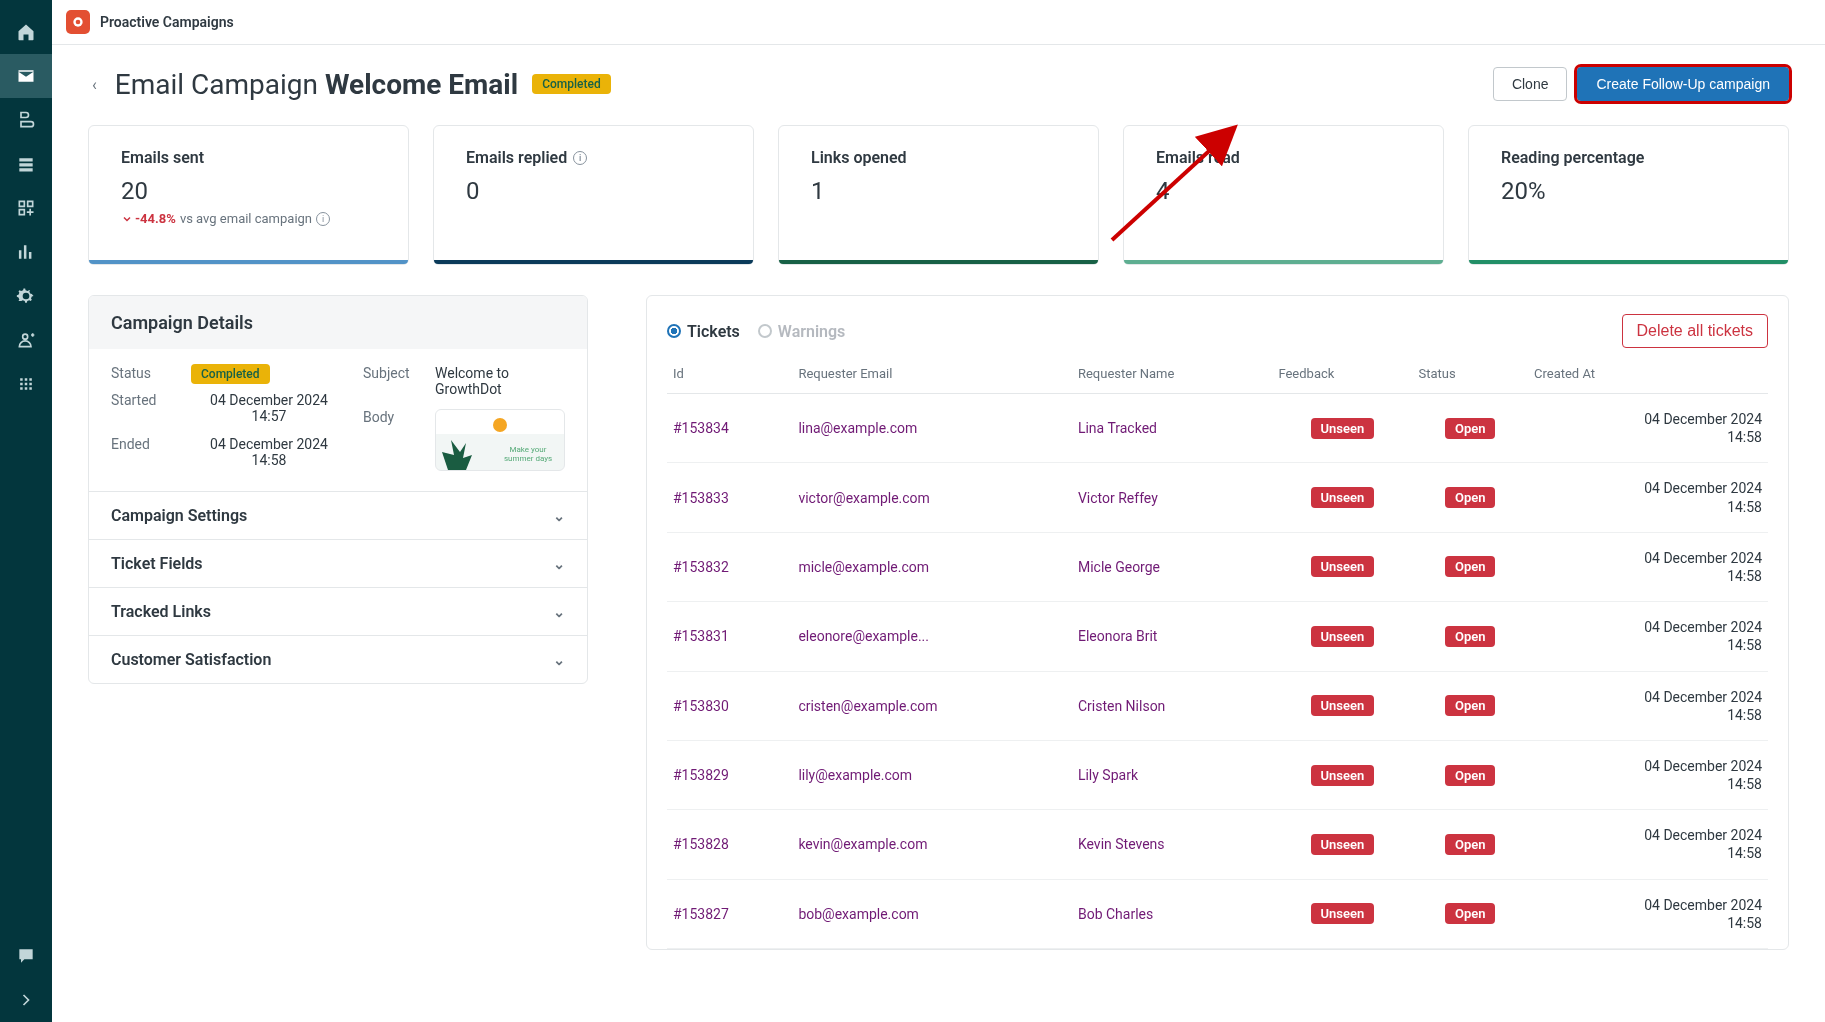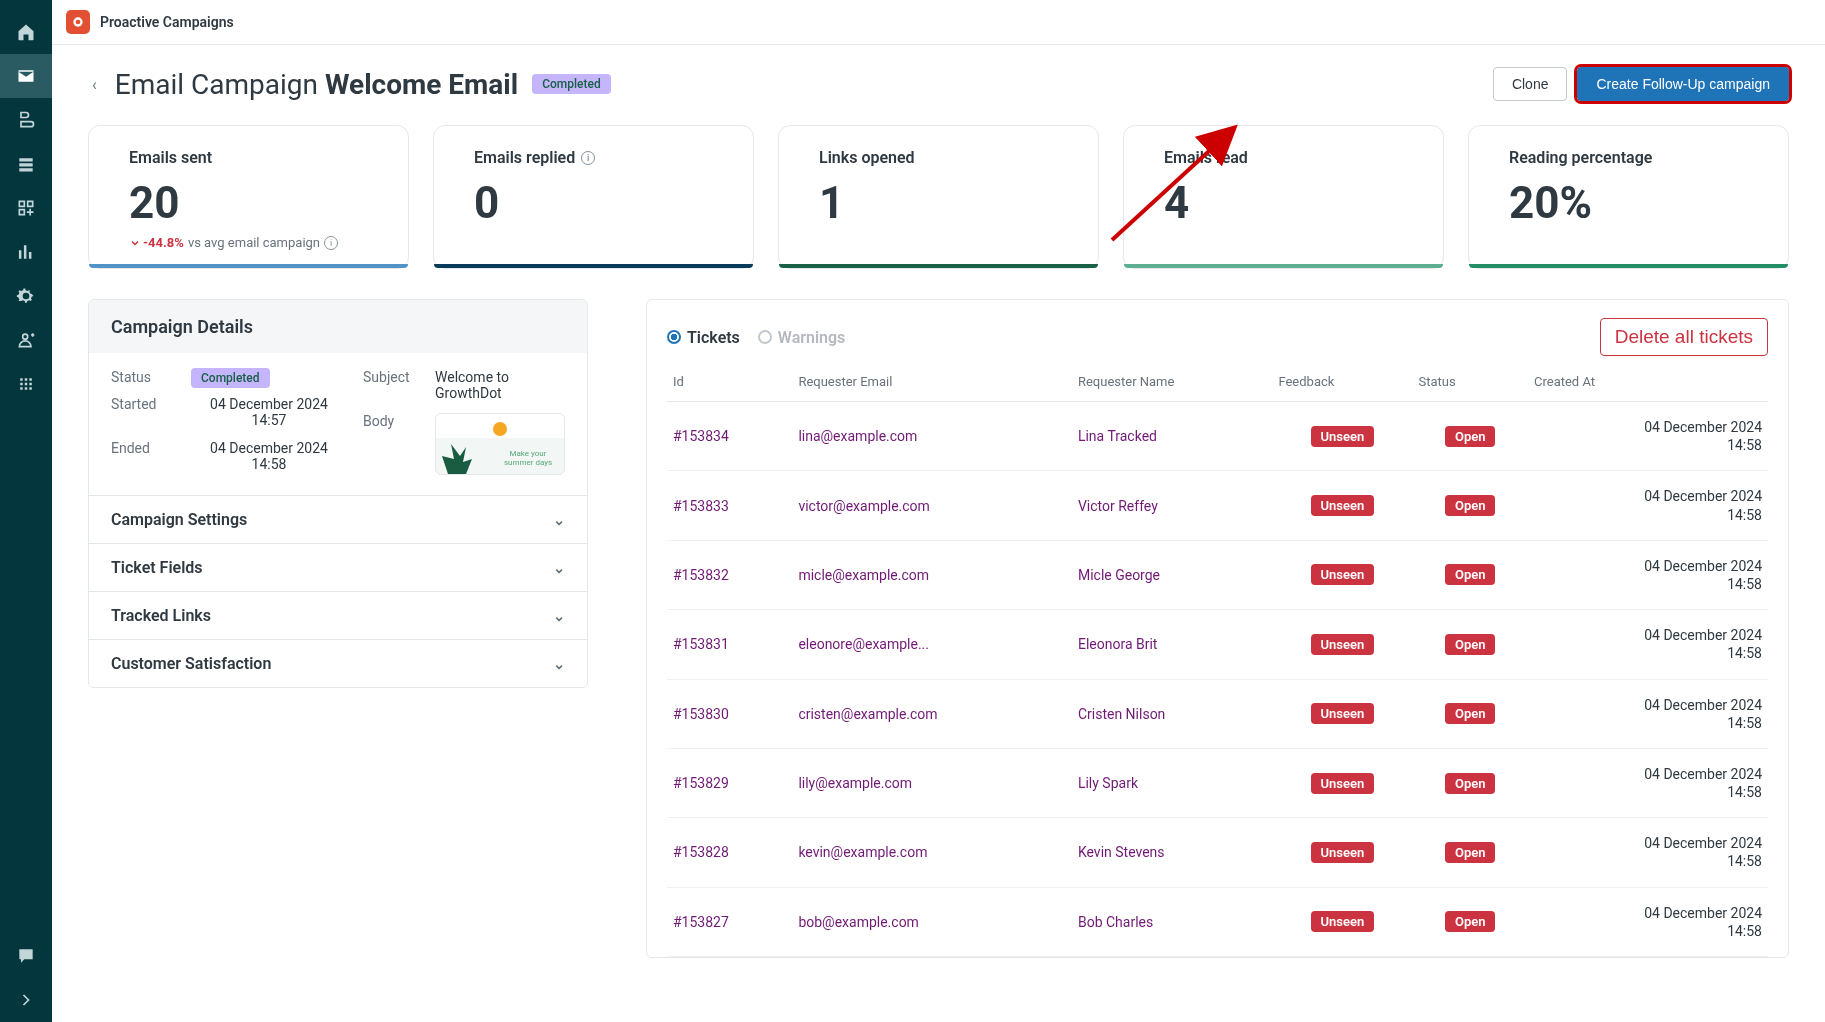--- a/index.html
+++ b/index.html
@@ -50,21 +50,21 @@
   }
   .app-title { font-size: 14px; font-weight: 600; color: #2f3941; }
 
   .content { flex: 1; overflow-y: auto; background: #fff; padding: 22px 36px; }
   .page-header { display: flex; align-items: center; gap: 14px; margin-bottom: 24px; }
   .back-arrow { color: #68737d; cursor: pointer; font-size: 16px; padding: 4px; }
   .page-title-group { display: flex; align-items: center; gap: 14px; }
   .page-title { font-size: 28px; font-weight: 400; color: #2f3941; }
   .page-title-strong { font-weight: 700; }
   .status-pill {
-    background: #c4b5fd;
+    background: #eab308;
     color: #186146;
     padding: 3px 10px;
     border-radius: 4px;
     font-size: 12px;
     font-weight: 500;
   }
   .header-actions { margin-left: auto; display: flex; gap: 10px; align-items: center; }
   .btn {
     padding: 8px 18px;
     border-radius: 4px;
@@ -77,39 +77,39 @@
   .btn-followup-highlight {
     outline: 3px solid #cc0000;
     outline-offset: 0;
     border-radius: 4px;
   }
 
   .stats-row { display: flex; gap: 24px; margin-bottom: 30px; }
   .stat-card {
     flex: 1;
     border: 1px solid #e4e7e9;
-    border-radius: 12px;
-    padding: 22px 40px 18px;
+    border-radius: 6px;
+    padding: 22px 32px 18px;
     position: relative;
     min-height: 140px;
   }
   .stat-card::after {
     content: "";
     position: absolute;
     bottom: 0; left: 0; right: 0;
     height: 4px;
     border-radius: 0 0 6px 6px;
   }
   .stat-card.c1::after { background: #5293c7; }
   .stat-card.c2::after { background: #0b3b5a; }
   .stat-card.c3::after { background: #186146; }
   .stat-card.c4::after { background: #5eae91; }
   .stat-card.c5::after { background: #228f67; }
   .stat-label { font-size: 16px; font-weight: 600; color: #2f3941; display: flex; align-items: center; gap: 6px; }
-  .stat-value { font-size: 44px; font-weight: 700; margin-top: 10px; color: #2f3941; }
+  .stat-value { font-size: 24px; font-weight: 400; margin-top: 10px; color: #2f3941; }
   .stat-sub { margin-top: 6px; font-size: 13px; color: #68737d; display: flex; align-items: center; gap: 4px; }
   .delta-down { color: #cc3340; font-weight: 700; display: inline-flex; align-items: center; gap: 2px; }
   .info-circle {
     width: 14px; height: 14px; border: 1px solid #87929d; border-radius: 50%;
     display: inline-flex; align-items: center; justify-content: center;
     font-size: 9px; color: #87929d;
   }
 
   .lower { display: flex; gap: 58px; align-items: flex-start; }
   .left-col { width: 500px; flex-shrink: 0; }
@@ -143,21 +143,21 @@
 
   .right-head { display: flex; align-items: center; gap: 18px; margin-bottom: 10px; }
   .radio-opt { display: inline-flex; align-items: center; gap: 6px; font-size: 16px; font-weight: 600; cursor: pointer; }
   .radio-opt.muted { color: #b5b9bf; }
   .radio-circle {
     width: 14px; height: 14px; border-radius: 50%; border: 2px solid #c2c8cc; display: inline-block;
   }
   .radio-opt.active .radio-circle { border-color: #1f73b7; background: radial-gradient(#1f73b7 0 45%, #fff 50% 100%); }
   .btn-danger-outline {
     border: 1px solid #cc3340; color: #cc3340; background: #fff;
-    padding: 7px 14px; border-radius: 4px; font-size: 19px; cursor: pointer;
+    padding: 7px 14px; border-radius: 4px; font-size: 16px; cursor: pointer;
     margin-left: auto;
   }
 
   table.tickets { width: 100%; border-collapse: collapse; }
   table.tickets th {
     text-align: left; font-weight: 400; color: #68737d; font-size: 13px;
     padding: 8px 6px 12px; border-bottom: 1px solid #e4e7e9;
   }
   table.tickets td {
     padding: 16px 6px; border-bottom: 1px solid #eef0f1; font-size: 14px; vertical-align: middle;

